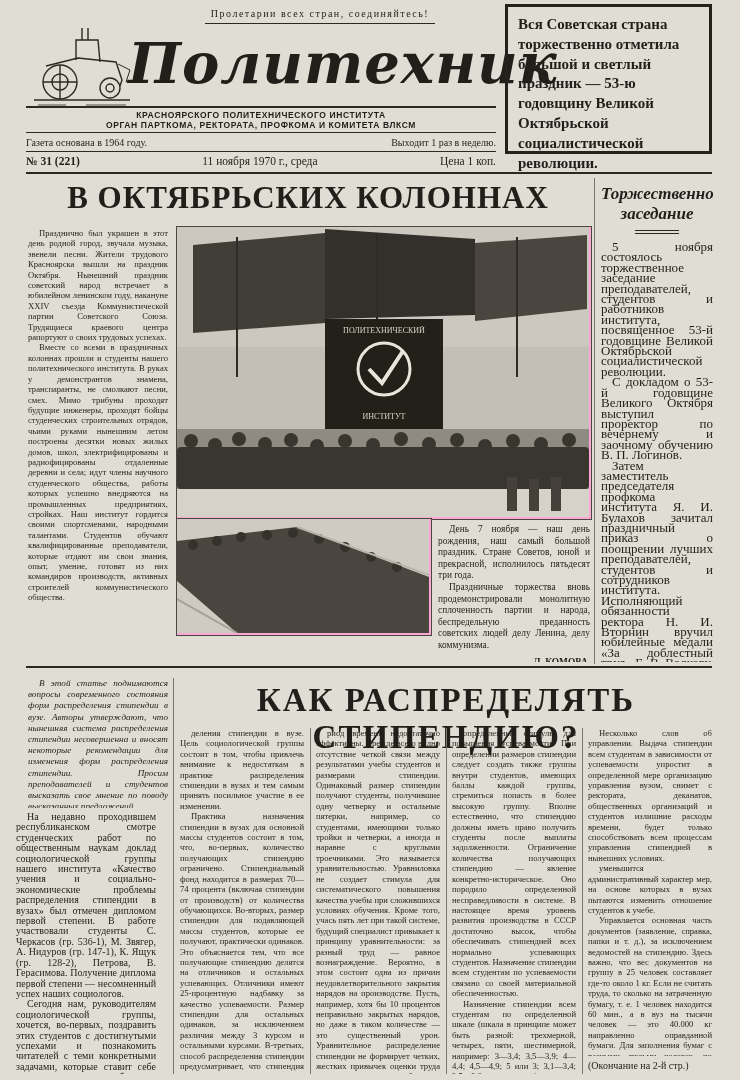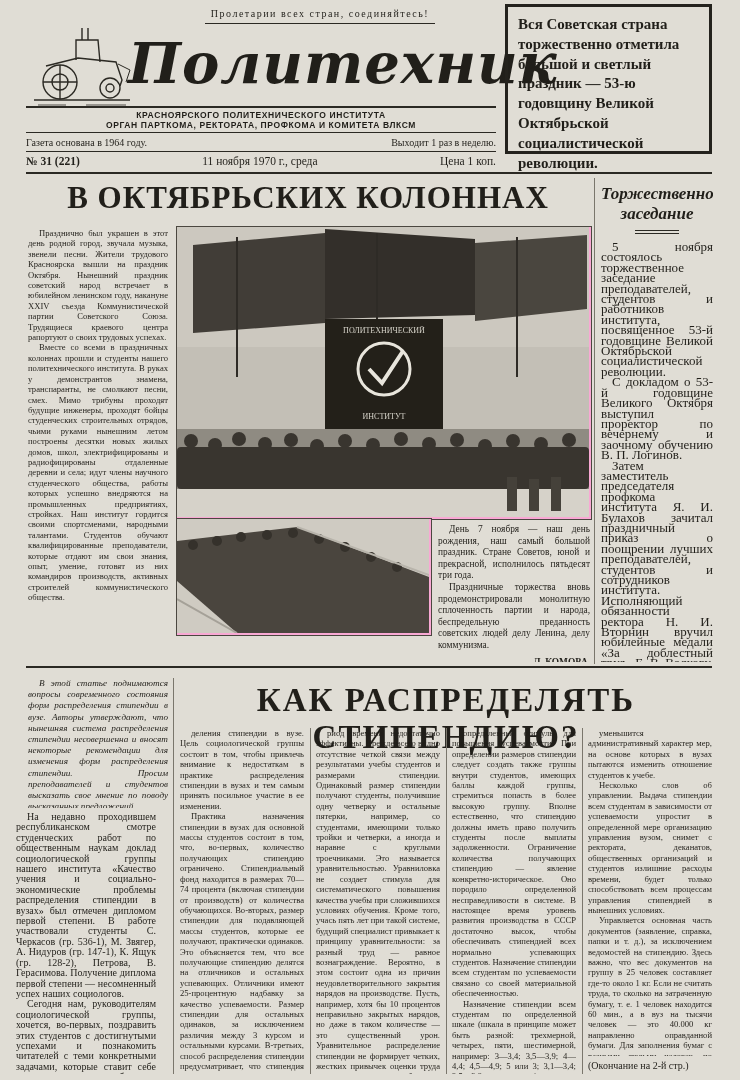--- a/index.html
+++ b/index.html
@@ -234,22 +234,22 @@
       <p class="bp">Практика назначения стипендии в вузах для основной массы студентов состоит в том, что, во-первых, количество получающих стипендию ограничено. Стипендиальный фонд находится в размерах 70—74 процента (включая стипендии от производств) от количества обучающихся. Во-вторых, размер стипендии для подавляющей массы студентов, которые ее получают, практически одинаков. Это объясняется тем, что все получающие стипендию делятся на отличников и остальных успевающих. Отличники имеют 25-процентную надбавку за качество успеваемости. Размер стипендии для остальных одинаков, за исключением различия между 3 курсом и остальными курсами. В-третьих, способ распределения стипендии предусматривает, что стипендия назначается с учетом успеваемости и материального положения.</p>
     </div>
   <div class="scol c3">
       <p class="bp">риод времени недостаточно эффективны. Прежде всего видно отсутствие четкой связи между результатами учебы студентов и размерами стипендии. Одинаковый размер стипендии получают студенты, получившие одну четверку и остальные пятерки, например, со студентами, имеющими только тройки и четверки, а иногда и наравне с круглыми троечниками. Это называется уравнительностью. Уравниловка не создает стимула для систематического повышения качества учебы при сложившихся условиях обучения. Кроме того, учась пять лет при такой системе, будущий специалист привыкает к принципу уравнительности: за разный труд — равное вознаграждение. Вероятно, в этом состоит одна из причин неудовлетворительного закрытия нарядов на производстве. Пусть, например, хотя бы 10 процентов неправильно закрытых нарядов, но даже в таком количестве — это существенный урон. Уравнительное распределение стипендии не формирует четких, жестких привычек оценки труда со стороны будущих специалистов.</p>
     </div>
   <div class="scol c4">
       <p class="bp">определенные стимулы для повышения успеваемости. При определении размеров стипендии следует создать также группы внутри студентов, имеющих баллы каждой группы, стремиться попасть в более высокую группу. Вполне естественно, что стипендию должны иметь право получить студенты после выплаты задолженности. Ограничение количества получающих стипендию — явление конкретно-историческое. Оно породило определенной несправедливости в системе. В настоящее время уровень развития производства в СССР достаточно высок, чтобы обеспечивать стипендией всех нормально успевающих студентов. Назначение стипендии всем студентам по успеваемости связано со своей материальной обеспеченностью.</p>
       <p class="bp">Назначение стипендии всем студентам по определенной шкале (шкала в принципе может быть разной: трехмерной, четырех, пяти, шестимерной, например: 3—3,4; 3,5—3,9; 4—4,4; 4,5—4,9; 5 или 3; 3,1—3,4; 3,5—3,9 и т. д.) создаст заинтересованность в текущей успеваемости, укрепятся некоторые стороны управления в вузе и</p>
     </div>
   <div class="scol c5">
+      <p class="bp">Несколько слов об управлении. Выдача стипендии всем студентам в зависимости от успеваемости упростит в определенной мере организацию управления вузом, снимет с ректората, деканатов, общественных организаций и студентов излишние расходы времени, будет только способствовать всем процессам управления стипендией в нынешних условиях.</p>
       <p class="bp">уменьшится административный характер мер, на основе которых в вузах пытаются изменить отношение студентов к учебе.</p>
-      <p class="bp">Несколько слов об управлении. Выдача стипендии всем студентам в зависимости от успеваемости упростит в определенной мере организацию управления вузом, снимет с ректората, деканатов, общественных организаций и студентов излишние расходы времени, будет только способствовать всем процессам управления стипендией в нынешних условиях.</p>
       <p class="bp">Управляется основная часть документов (заявление, справка, папки и т. д.), за исключением ведомостей на стипендию. Здесь важно, что вес документов на группу в 25 человек составляет где-то около 1 кг. Если не считать труда, то сколько на затраченную бумагу, т. е. 1 человек находится 60 мин., а в вуз на тысячи человек — это 40.000 кг направленно оправданной бумаги. Для заполнения бумаг с разными людьми человек, по самым скромным расчетам, тратит около 2.000 стандартных бланков в неделю. По наблюдениям, заявление и справки на 1 человека занимают около 10 минут. На миллион человек — а вуз или около 24 тыс. рабочих дней.</p>
     </div>
 
   <div class="vrule cr0"></div>
   <div class="vrule cr1"></div>
   <div class="vrule cr2"></div>
   <div class="vrule cr3"></div>
 
   <div class="contin">(Окончание на 2-й стр.)</div>
 

